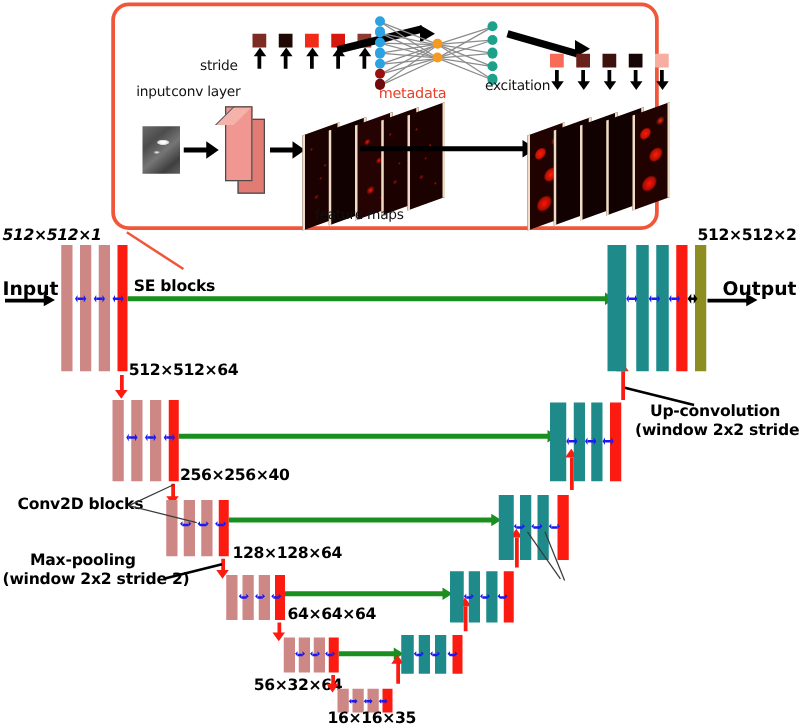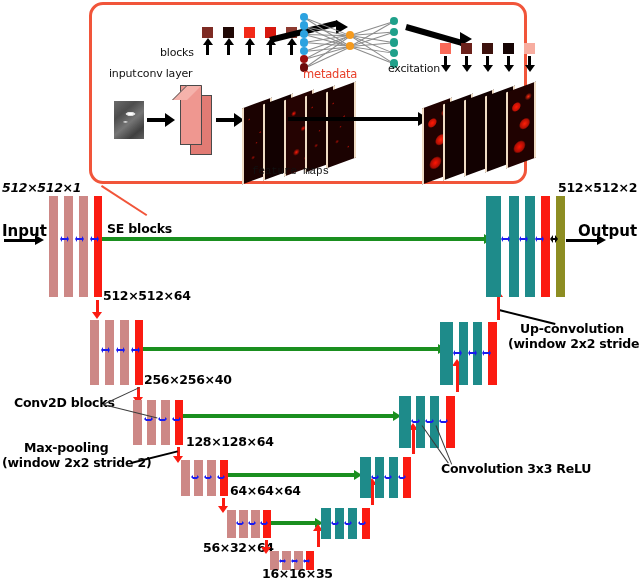--- a/index.html
+++ b/index.html
@@ -118,23 +118,23 @@
     <div class="barrow" style="left:124px;top:113px;width:19px;height:4px;"></div>
     <div class="barrow-head" style="left:142px;top:108px;border-top:7px solid transparent;border-bottom:7px solid transparent;border-left:10px solid #000;"></div>
 
     <div class="abs" style="left:150px;top:70px;width:130px;height:100px;">
       <div class="fmap dark" style="left:0px;top:28px;"></div>
       <div class="fmap black" style="left:21px;top:24px;"></div>
       <div class="fmap bright" style="left:42px;top:20px;"></div>
       <div class="fmap dark" style="left:63px;top:16px;"></div>
       <div class="fmap dark" style="left:84px;top:12px;"></div>
     </div>
-    <div class="se-label" style="left:160px;top:160px;font-family:Liberation Mono, monospace;">feature maps</div>
-
-    <div class="se-label" style="left:68px;top:41px;">blocks</div>
+    <div class="se-label" style="left:160px;top:160px;">feature maps</div>
+
+    <div class="se-label" style="left:68px;top:41px;">stride</div>
     <div class="abs" id="squeeze-group" style="left:110px;top:22px;width:110px;height:36px;">
         <div class="sq" style="left: 0px; top: 0px; background: rgb(126, 43, 36);"></div>
         <div class="abs" style="left: 4px; top: 17px; width: 3px; height: 11px; background: rgb(0, 0, 0);"></div>
         <div class="abs" style="left: 0.5px; top: 11px; width: 0px; height: 0px; border-left: 5px solid transparent; border-right: 5px solid transparent; border-bottom: 7px solid rgb(0, 0, 0);"></div>
         <div class="sq" style="left: 21px; top: 0px; background: rgb(32, 8, 5);"></div>
         <div class="abs" style="left: 25px; top: 17px; width: 3px; height: 11px; background: rgb(0, 0, 0);"></div>
         <div class="abs" style="left: 21.5px; top: 11px; width: 0px; height: 0px; border-left: 5px solid transparent; border-right: 5px solid transparent; border-bottom: 7px solid rgb(0, 0, 0);"></div>
         <div class="sq" style="left: 42px; top: 0px; background: rgb(242, 42, 24);"></div>
         <div class="abs" style="left: 46px; top: 17px; width: 3px; height: 11px; background: rgb(0, 0, 0);"></div>
         <div class="abs" style="left: 42.5px; top: 11px; width: 0px; height: 0px; border-left: 5px solid transparent; border-right: 5px solid transparent; border-bottom: 7px solid rgb(0, 0, 0);"></div>
@@ -331,21 +331,20 @@
   <div class="blk red" style="left:403px;top:457px;width:8px;height:41px;"></div>
 
   <div class="redshaft" style="left:412px;top:430px;height:24px;"></div>
   <div class="redhead-u" style="left:408px;top:423px;"></div>
 
   <div class="blk teal" style="left:399px;top:396px;width:12px;height:52px;"></div>
   <div class="blk teal" style="left:416px;top:396px;width:9px;height:52px;"></div>
   <div class="blk teal" style="left:430px;top:396px;width:9px;height:52px;"></div>
   <div class="blk red" style="left:446px;top:396px;width:9px;height:52px;"></div>
 
-  <div class="annot" style="left:441px;top:462px;">Convolution 3x3 ReLU</div>
   <div class="leader thin" style="left:422px;top:425px;width:46px;transform:rotate(55deg);"></div>
   <div class="leader thin" style="left:436px;top:425px;width:42px;transform:rotate(68deg);"></div>
 
   <div class="redshaft" style="left:456px;top:366px;height:26px;"></div>
   <div class="redhead-u" style="left:452px;top:359px;"></div>
 
   <div class="blk teal" style="left:440px;top:322px;width:13px;height:63px;"></div>
   <div class="blk teal" style="left:459px;top:322px;width:9px;height:63px;"></div>
   <div class="blk teal" style="left:473px;top:322px;width:9px;height:63px;"></div>
   <div class="blk red" style="left:488px;top:322px;width:9px;height:63px;"></div>

